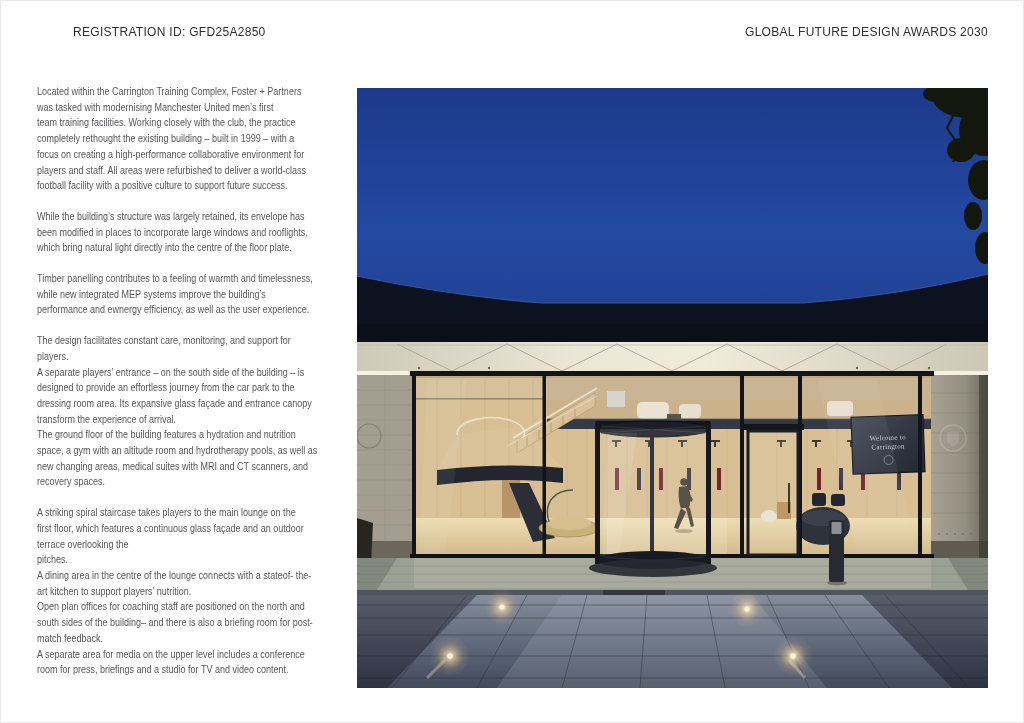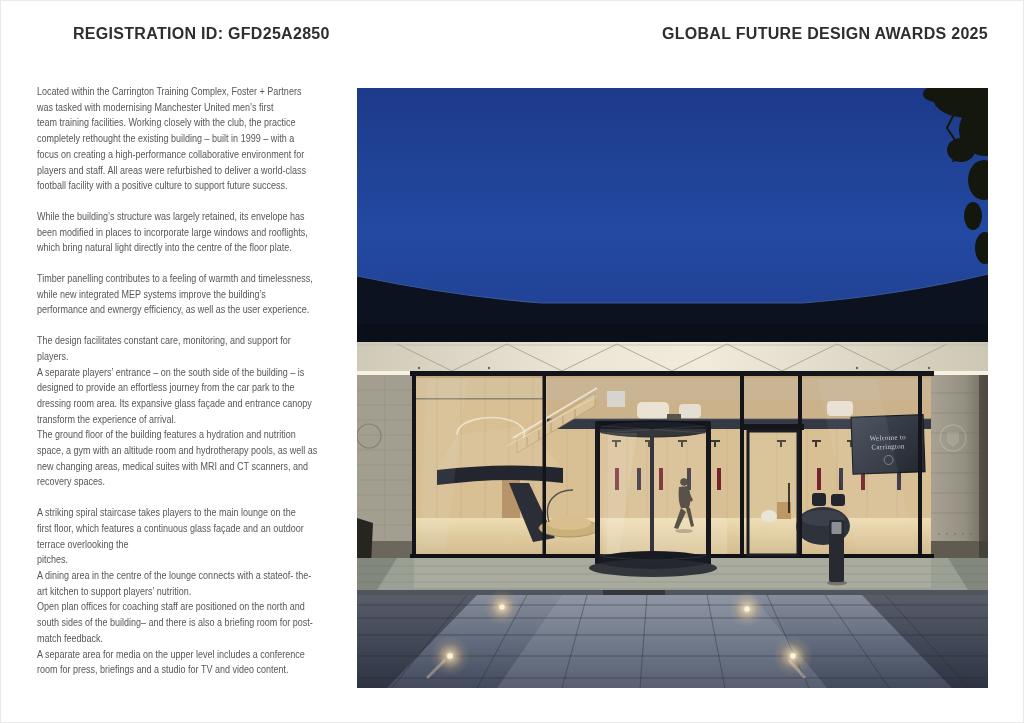--- a/index.html
+++ b/index.html
@@ -2,21 +2,21 @@
 <html><head>
 <meta charset="utf-8">
 <style>
   html,body{margin:0;padding:0;background:#ffffff;}
   .page{
     position:relative;width:1024px;height:723px;background:#ffffff;overflow:hidden;
     font-family:"Liberation Sans","DejaVu Sans",sans-serif;
     box-shadow:inset 0 0 0 1px #e9e9e9;
   }
   .hdr{
-    position:absolute;top:25px;font-size:16px;font-weight:bold;color:#2e2e30;
+    position:absolute;top:25px;font-size:12px;font-weight:normal;color:#2e2e30;
     letter-spacing:.3px;white-space:nowrap;padding-left:36px;
   }
   .hdr-left{left:37px;}
   .hdr-right{right:36px;text-align:right;}
   .article{
     position:absolute;left:37px;top:84px;width:354px;
     transform:scaleX(0.9);transform-origin:left top;
     color:#57575a;font-size:10px;line-height:15.7px;
   }
   .article p{margin:0 0 15px 0;white-space:pre-line;}
@@ -25,21 +25,21 @@
   }
   .photo svg{display:block;}
   .sign-text{font-family:"Liberation Serif","DejaVu Serif",serif;fill:#ccd1d8;letter-spacing:.3px;}
 </style>
 </head>
 <body>
 
 <div class="page">
 
   <div class="hdr hdr-left">REGISTRATION ID: GFD25A2850</div>
-  <div class="hdr hdr-right">GLOBAL FUTURE DESIGN AWARDS 2025</div>
+  <div class="hdr hdr-right">GLOBAL FUTURE DESIGN AWARDS 2030</div>
 
   <div class="article">
     <p>Located within the Carrington Training Complex, Foster + Partners
 was tasked with modernising Manchester United men’s first
 team training facilities. Working closely with the club, the practice
 completely rethought the existing building – built in 1999 – with a
 focus on creating a high-performance collaborative environment for
 players and staff. All areas were refurbished to deliver a world-class
 football facility with a positive culture to support future success.</p>
     <p>While the building’s structure was largely retained, its envelope has

